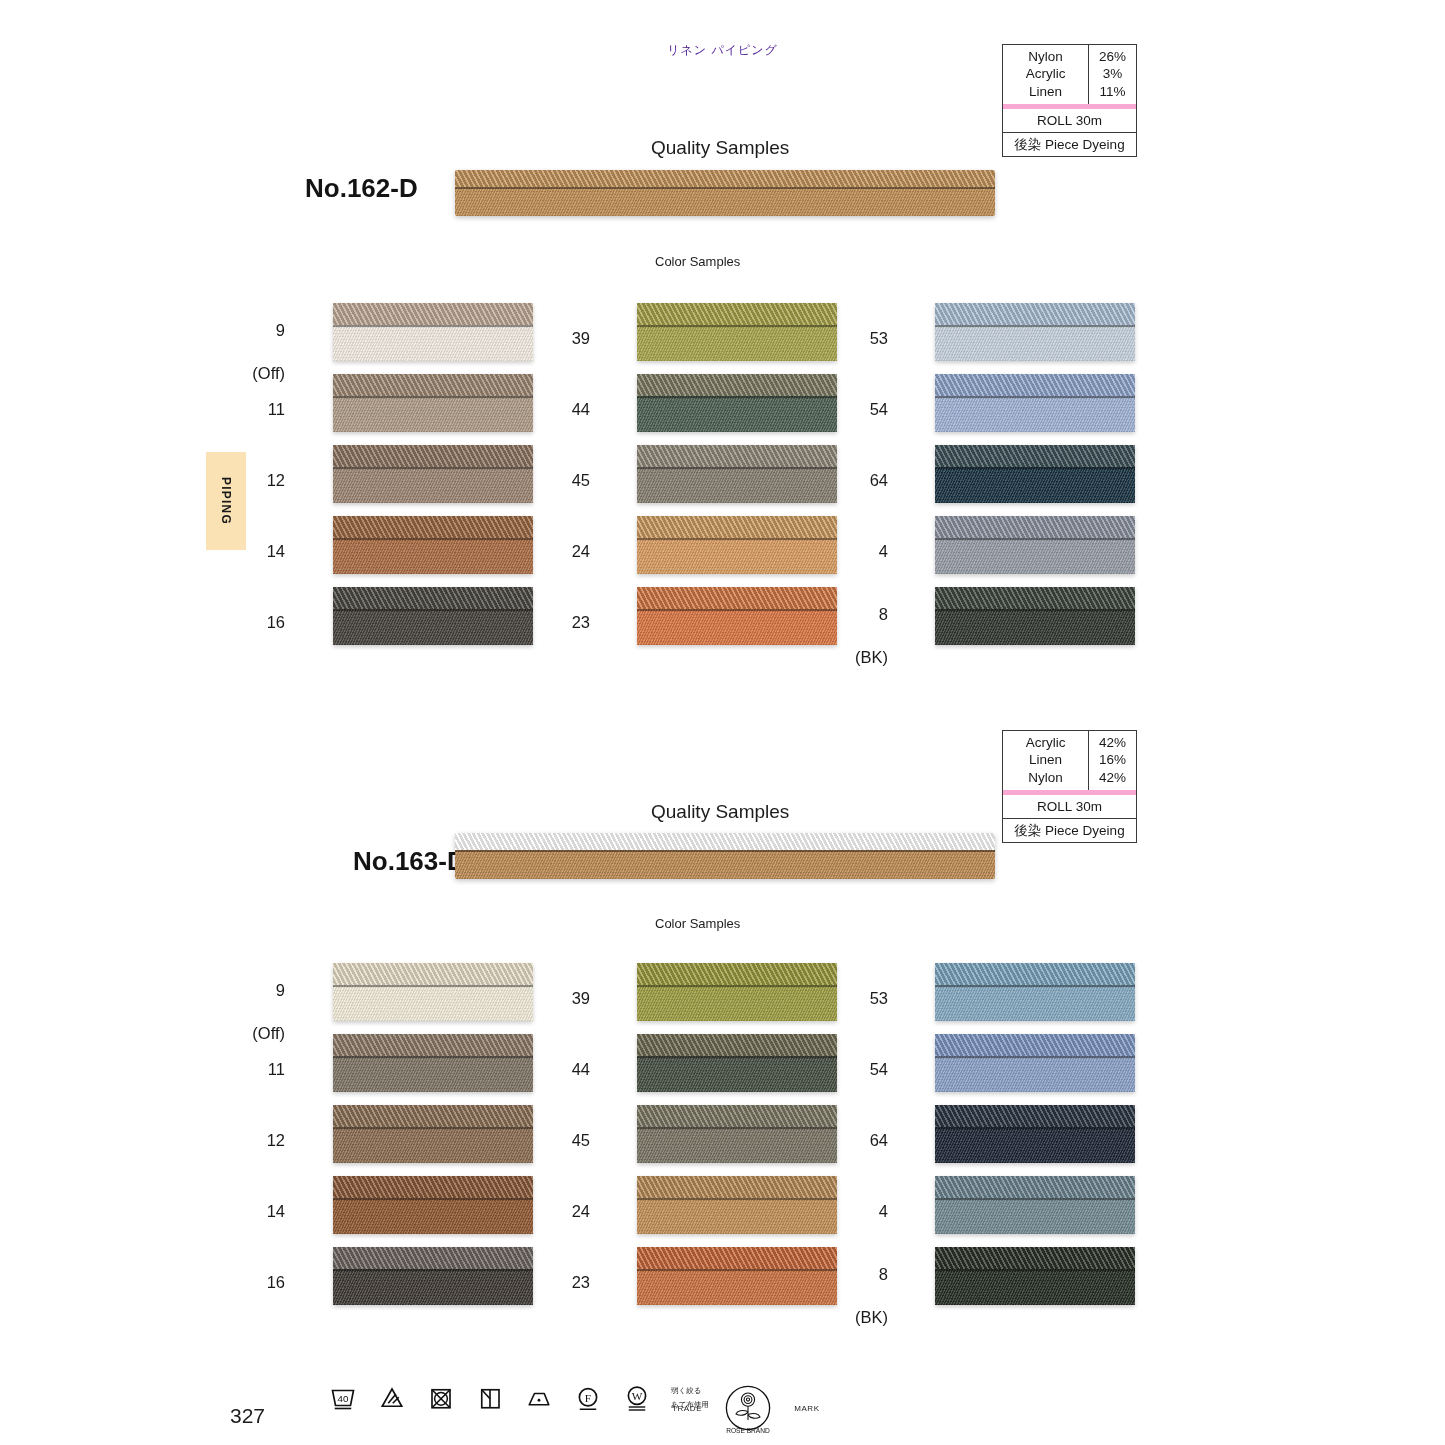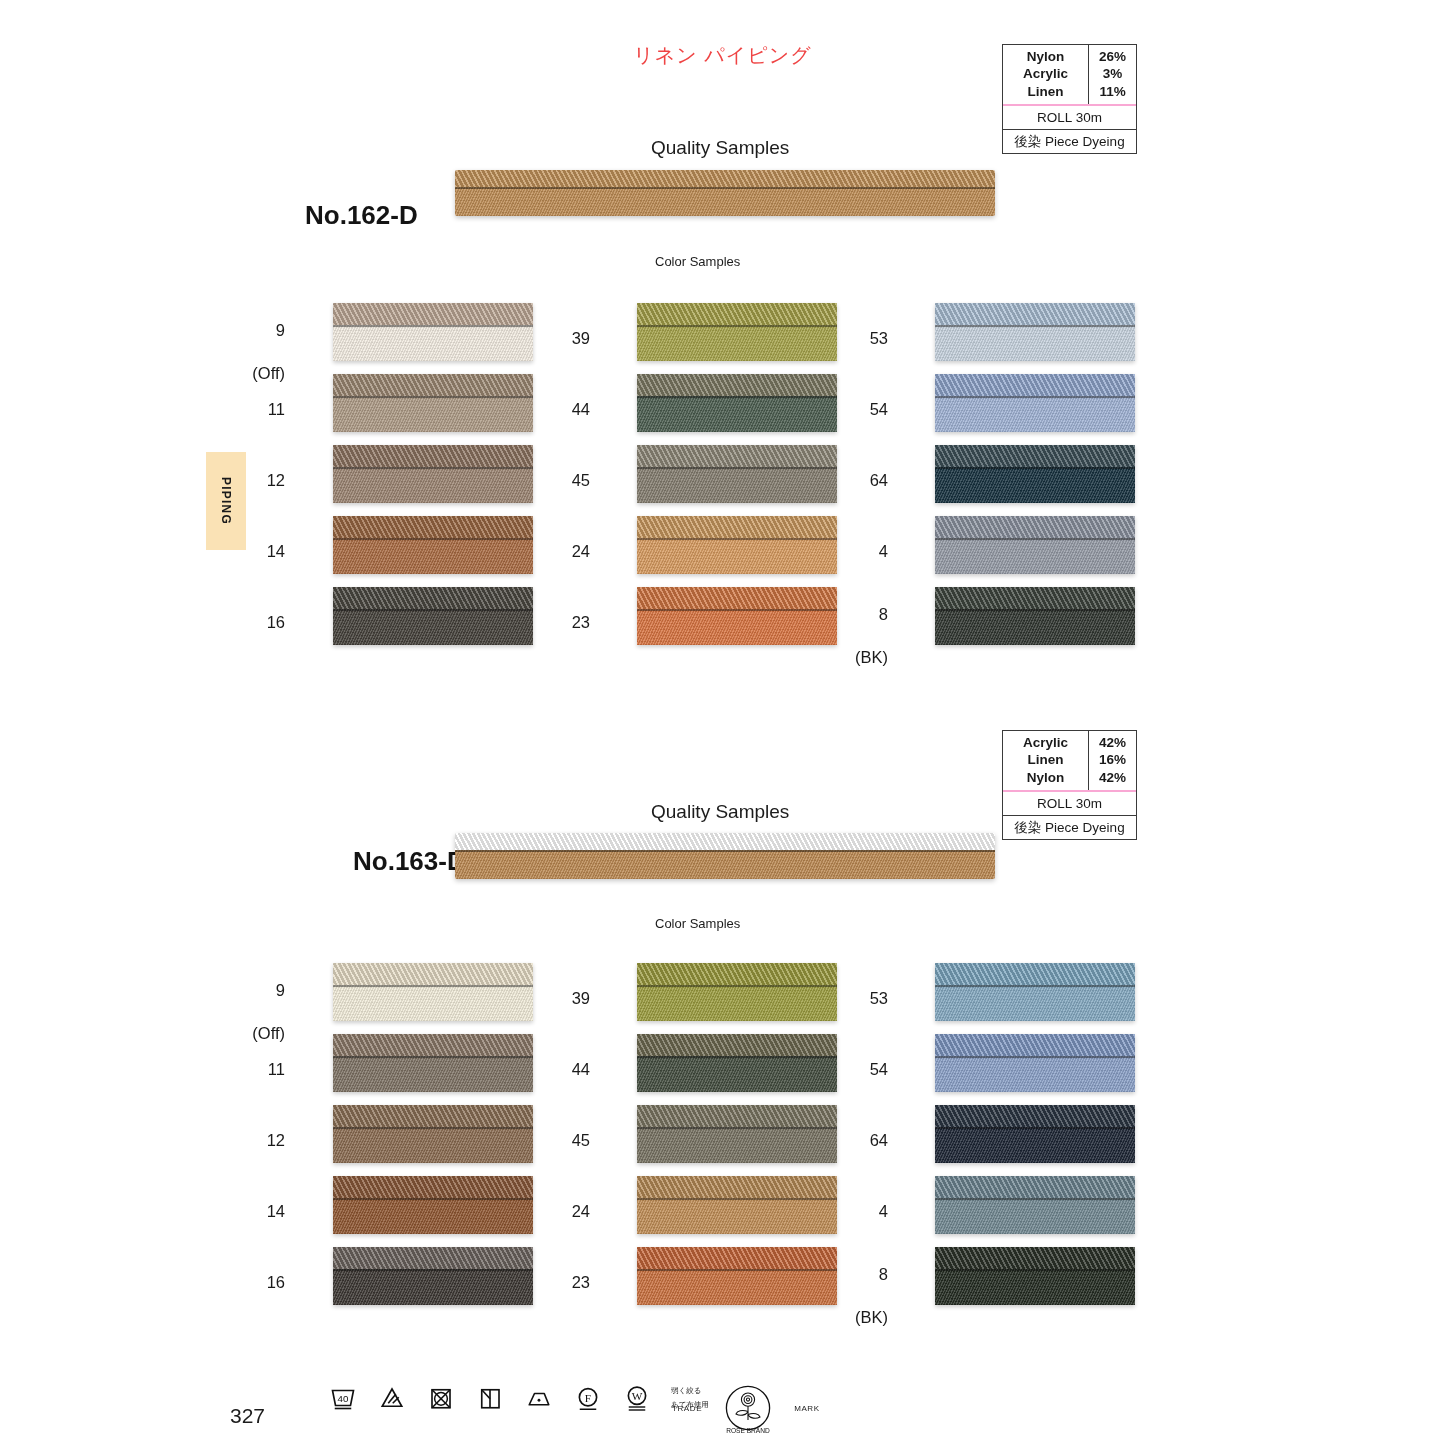--- a/index.html
+++ b/index.html
@@ -6,26 +6,26 @@
   body{
     width:1445px;height:1445px;background:#ffffff;
     font-family:"Liberation Sans","DejaVu Sans",sans-serif;
     color:#1a1a1a;position:relative;overflow:hidden;
   }
   .page{position:absolute;inset:0;}
 
   
   .title-block{position:absolute;left:0;top:36px;width:1445px;text-align:center;}
   .main-title{font-size:34px;font-weight:400;letter-spacing:.5px;line-height:1.15;color:#1c1c1c;}
-  .sub-title{font-size:20px;font-weight:400;letter-spacing:1px;margin-top:6px;color:#ef4444;}
+  .sub-title{font-size:12px;font-weight:400;letter-spacing:1px;margin-top:6px;color:#4c1d95;}
 
   
   .spec{position:absolute;border:1px solid #3a3a3a;background:#fff;
         font-size:13.5px;line-height:1.28;}
-  .spec .fiber-row{display:flex;border-bottom:2px solid #f9a8d4;font-weight:bold;}
+  .spec .fiber-row{display:flex;border-bottom:5px solid #f9a8d4;}
   .spec .fiber-names{flex:0 0 64%;border-right:1px solid #3a3a3a;padding:3px 0 4px 0;text-align:center;}
   .spec .fiber-vals{flex:1;padding:3px 0 4px 0;text-align:center;}
   .spec .fiber-names div,.spec .fiber-vals div{padding:0 6px;white-space:nowrap;}
   .spec .roll{border-bottom:1px solid #3a3a3a;text-align:center;padding:3px 10px;white-space:nowrap;}
   .spec .dye{text-align:center;padding:3px 8px;white-space:nowrap;}
 
   
   .quality-label{position:absolute;font-size:19px;color:#1c1c1c;}
   .color-label{position:absolute;font-size:13px;color:#1c1c1c;}
   .prod-no{position:absolute;font-size:26px;font-weight:bold;letter-spacing:0px;color:#141414;}
@@ -87,21 +87,21 @@
         <div>26%</div>
         <div>3%</div>
         <div>11%</div>
       </div>
     </div>
     <div class="roll">ROLL 30m</div>
     <div class="dye">後染  Piece Dyeing</div>
   </div>
 
   <div class="quality-label" style="left:651px;top:137px;">Quality Samples</div>
-  <div class="prod-no" style="left:305px;top:200px;">No.162-D</div>
+  <div class="prod-no" style="left:305px;top:173px;">No.162-D</div>
 
   <div class="qstrip" id="q0" style="left:455px;top:170px;width:540px;height:46px;">
     <div class="cord" id="q0c" style="background: rgb(194, 147, 91);">
         <div class="cordtex"></div>
       </div>
     <div class="tape" id="q0t" style="background: rgb(189, 139, 82);">
         <div class="weave"></div>
       </div>
     <div class="seam"></div>
   </div>

